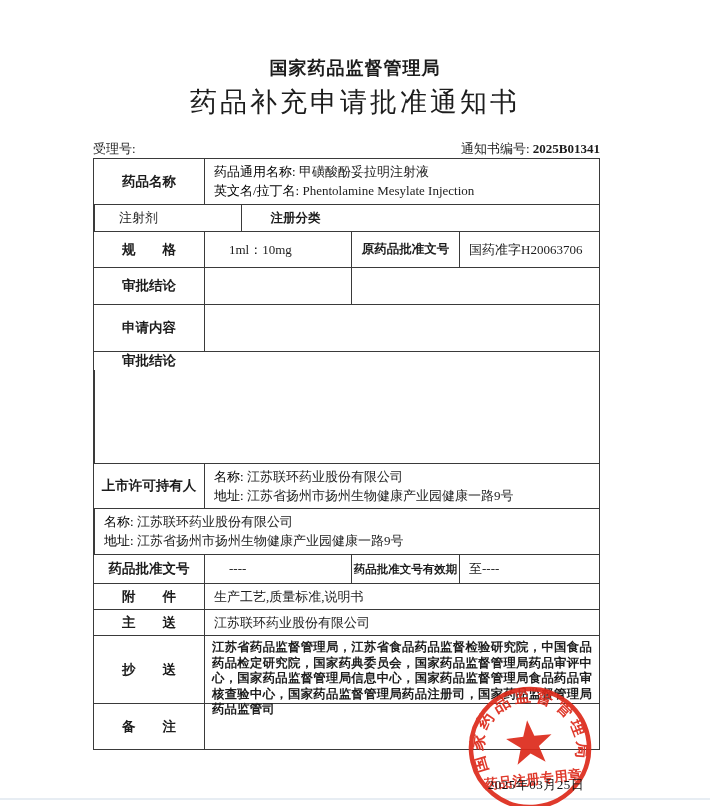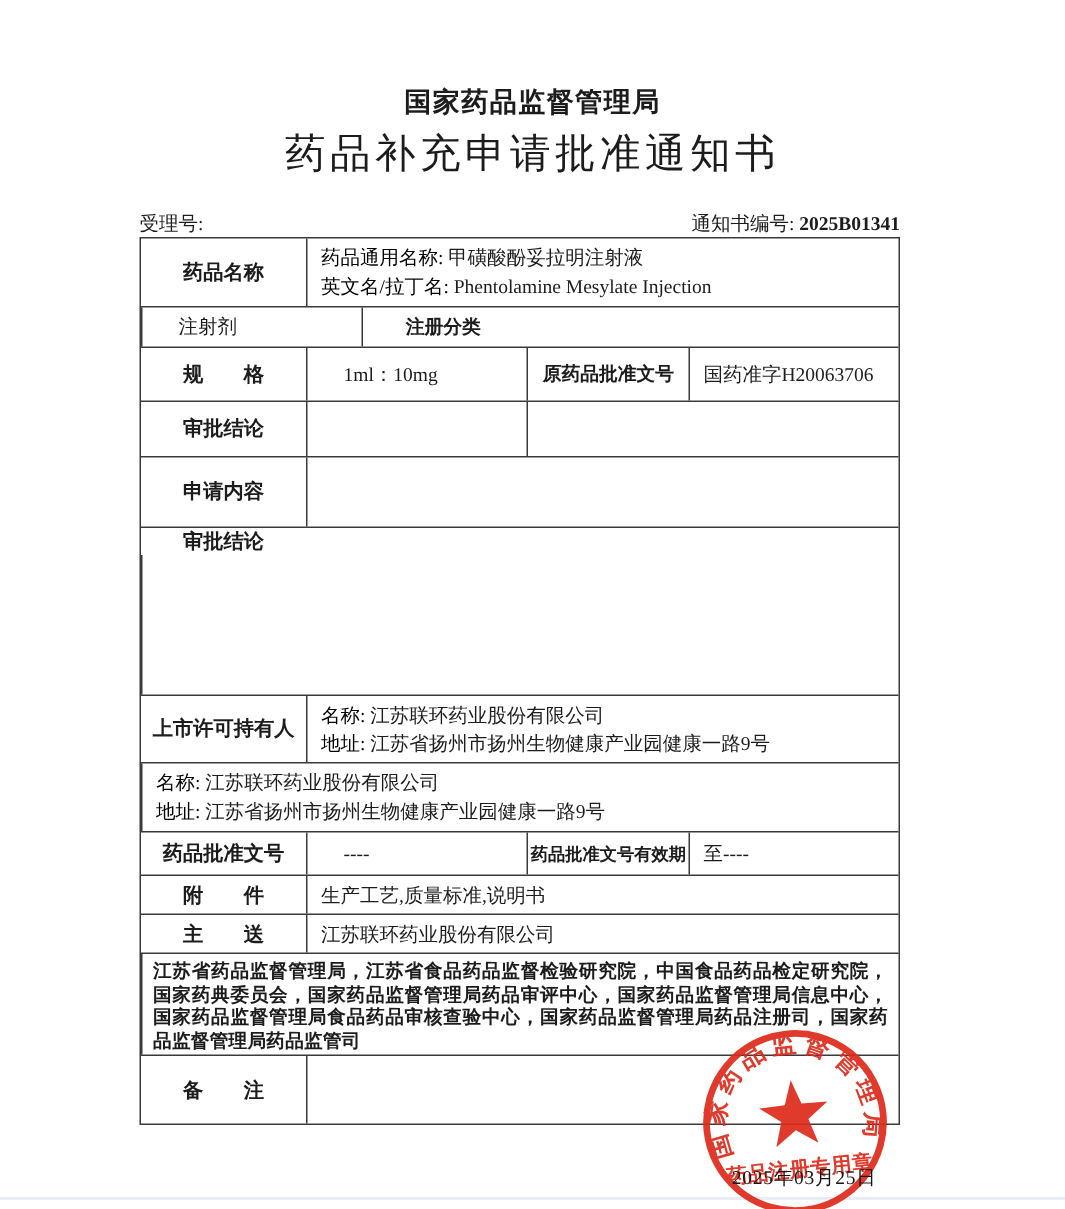--- a/index.html
+++ b/index.html
@@ -160,20 +160,21 @@
     <div class="cell lab">附　　件</div>
     <div class="cell val bval">生产工艺,质量标准,说明书</div>
   </div>
 
   <div class="row h26">
     <div class="cell lab">主　　送</div>
     <div class="cell val bval">江苏联环药业股份有限公司</div>
   </div>
 
   <div class="row h68">
+    <div class="cell lab">抄　　送</div>
     <div class="cell val cc-text">江苏省药品监督管理局，江苏省食品药品监督检验研究院，中国食品药品检定研究院，国家药典委员会，国家药品监督管理局药品审评中心，国家药品监督管理局信息中心，国家药品监督管理局食品药品审核查验中心，国家药品监督管理局药品注册司，国家药品监督管理局药品监管司</div>
   </div>
 
   <div class="row h46">
     <div class="cell lab">备　　注</div>
     <div class="cell val"></div>
   </div>
 
 </div>
 

